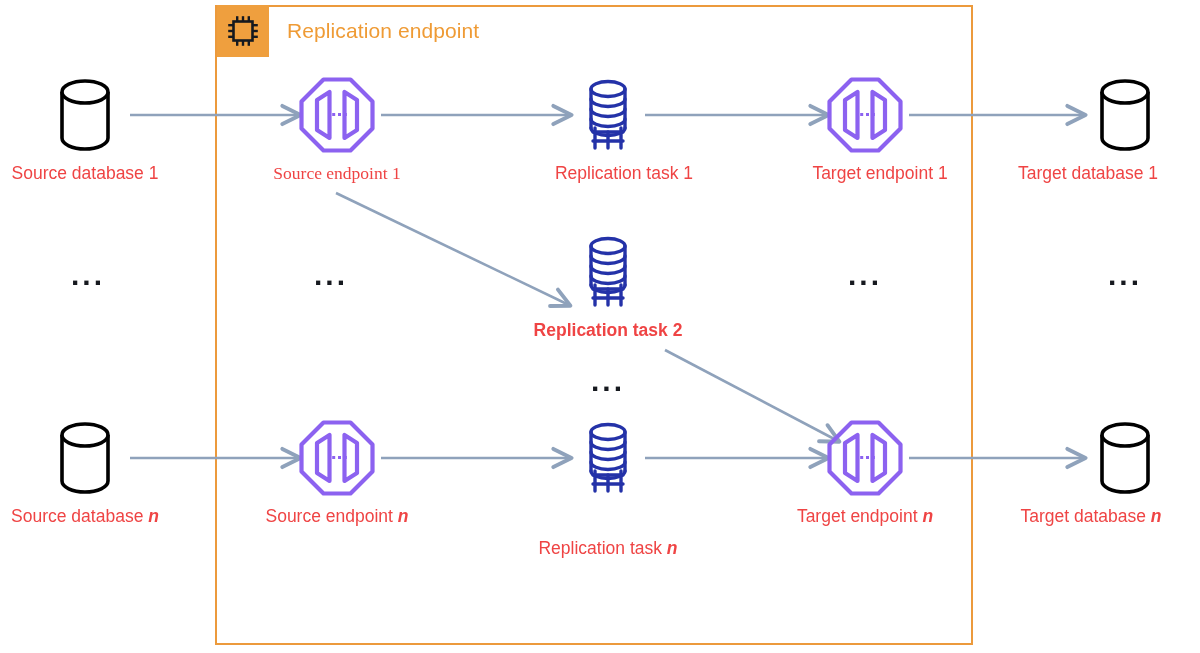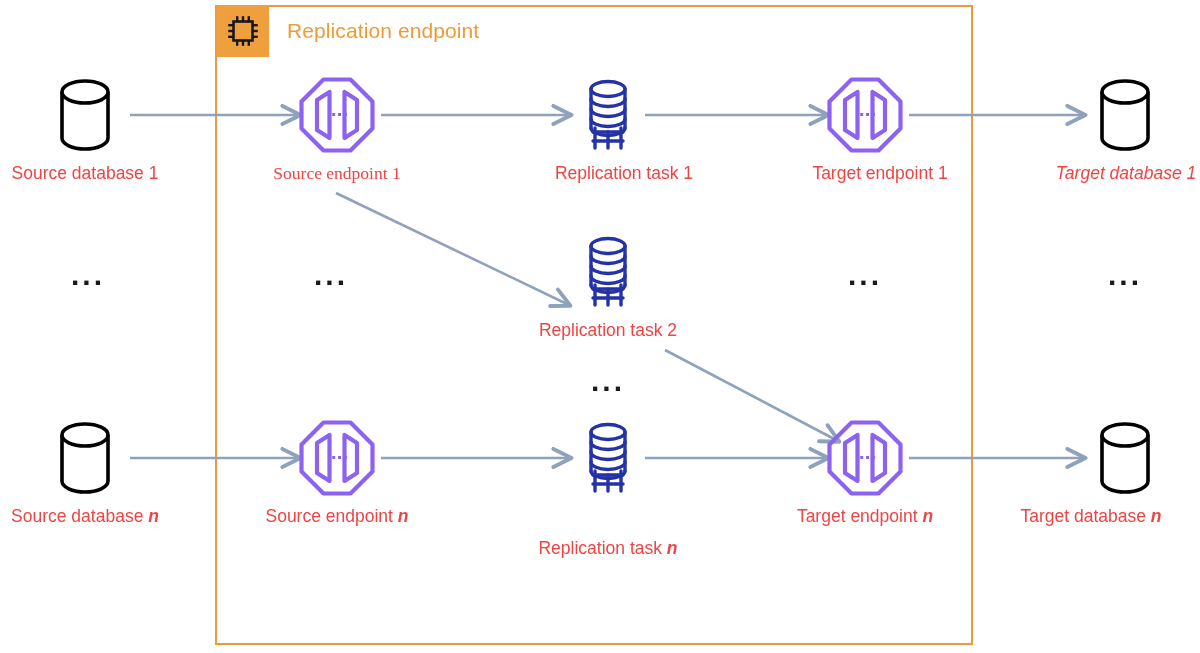--- a/index.html
+++ b/index.html
@@ -197,40 +197,40 @@
           </g>
         </svg>
       </div>
       <div class="label" style="left: 880px; top: 165px;"><span>Target endpoint </span><span>1</span></div>
       <div class="node" style="left: 1125px; top: 115px;">
         <svg width="54" height="72" viewBox="0 0 54 72" aria-hidden="true">
           <path d="M4,13 L4,59 A23,11 0 0 0 50,59 L50,13" fill="#fff" stroke="#000000" stroke-width="3.6" stroke-linejoin="round"></path>
           <ellipse cx="27" cy="13" rx="23" ry="11" fill="#fff" stroke="#000000" stroke-width="3.6"></ellipse>
         </svg>
       </div>
-      <div class="label" style="left: 1126px; top: 165px; font-style: italic;"><span>Target database </span><span>1</span></div>
+      <div class="label" style="left: 1088px; top: 165px;"><span>Target database </span><span>1</span></div>
       <div class="node" style="left: 608px; top: 272px;">
         <svg width="50" height="74" viewBox="0 0 50 74" aria-hidden="true">
           <g fill="none" stroke="#2432a8" stroke-width="3.4" stroke-linejoin="round" stroke-linecap="round">
             <ellipse cx="25" cy="11" rx="17" ry="7.5"></ellipse>
             <path d="M8,11 L8,50"></path>
             <path d="M42,11 L42,50"></path>
             <path d="M8,21 A17,7.5 0 0 0 42,21"></path>
             <path d="M8,31 A17,7.5 0 0 0 42,31"></path>
             <path d="M8,41 A17,7.5 0 0 0 42,41"></path>
             <path d="M8,50 A17,7.5 0 0 0 42,50"></path>
             <path d="M10,54 L40,54"></path>
             <path d="M10,63 L40,63"></path>
             <path d="M12,50 L12,70"></path>
             <path d="M38,50 L38,70"></path>
             <path d="M25,54 L25,70"></path>
           </g>
         </svg>
       </div>
-      <div class="label" style="left: 608px; top: 322px;"><span>Replication task </span><span>2</span></div>
+      <div class="label" style="left: 608px; top: 322px; font-weight: bold;"><span>Replication task </span><span>2</span></div>
       <div class="node" style="left: 85px; top: 458px;">
         <svg width="54" height="72" viewBox="0 0 54 72" aria-hidden="true">
           <path d="M4,13 L4,59 A23,11 0 0 0 50,59 L50,13" fill="#fff" stroke="#000000" stroke-width="3.6" stroke-linejoin="round"></path>
           <ellipse cx="27" cy="13" rx="23" ry="11" fill="#fff" stroke="#000000" stroke-width="3.6"></ellipse>
         </svg>
       </div>
       <div class="label" style="left: 85px; top: 508px;"><span>Source database </span><i>n</i></div>
       <div class="node" style="left: 337px; top: 458px;">
         <svg width="78" height="78" viewBox="0 0 78 78" aria-hidden="true">
           <path d="M25.5,3.5 L52.5,3.5 L74.5,25.5 L74.5,52.5 L52.5,74.5 L25.5,74.5 L3.5,52.5 L3.5,25.5 Z" fill="none" stroke="#8c62f0" stroke-width="4.2" stroke-linejoin="round"></path>

